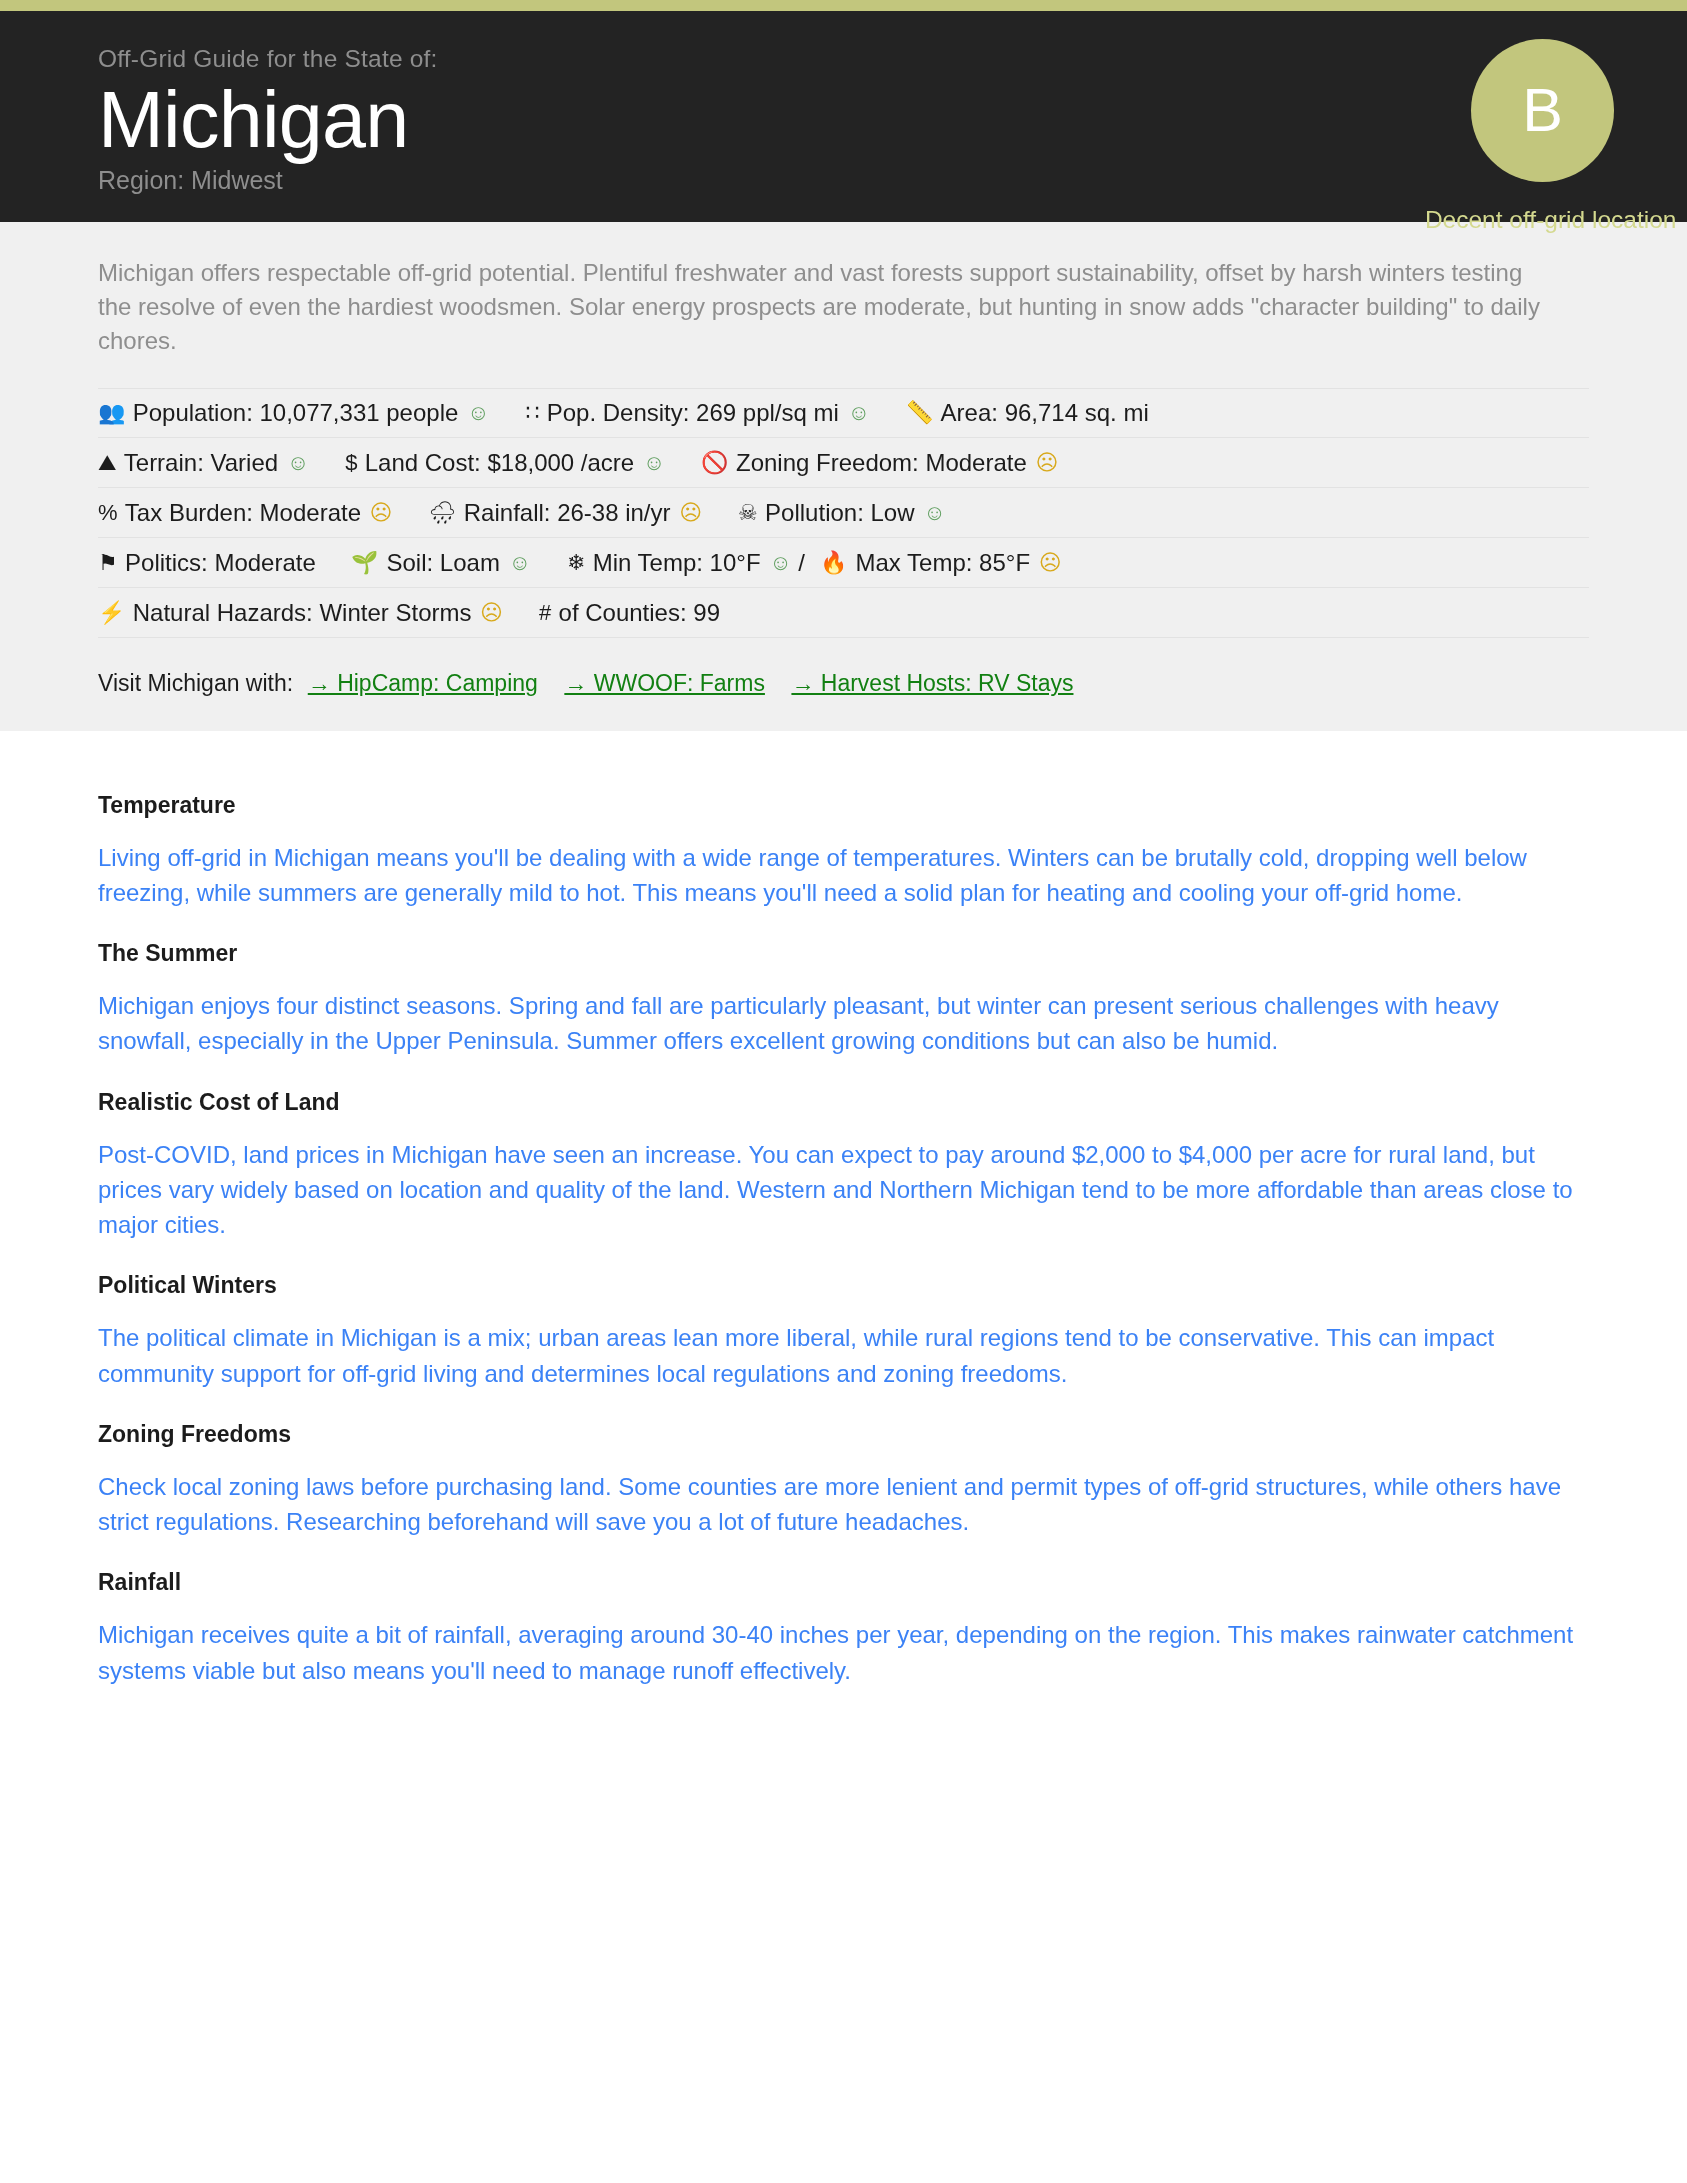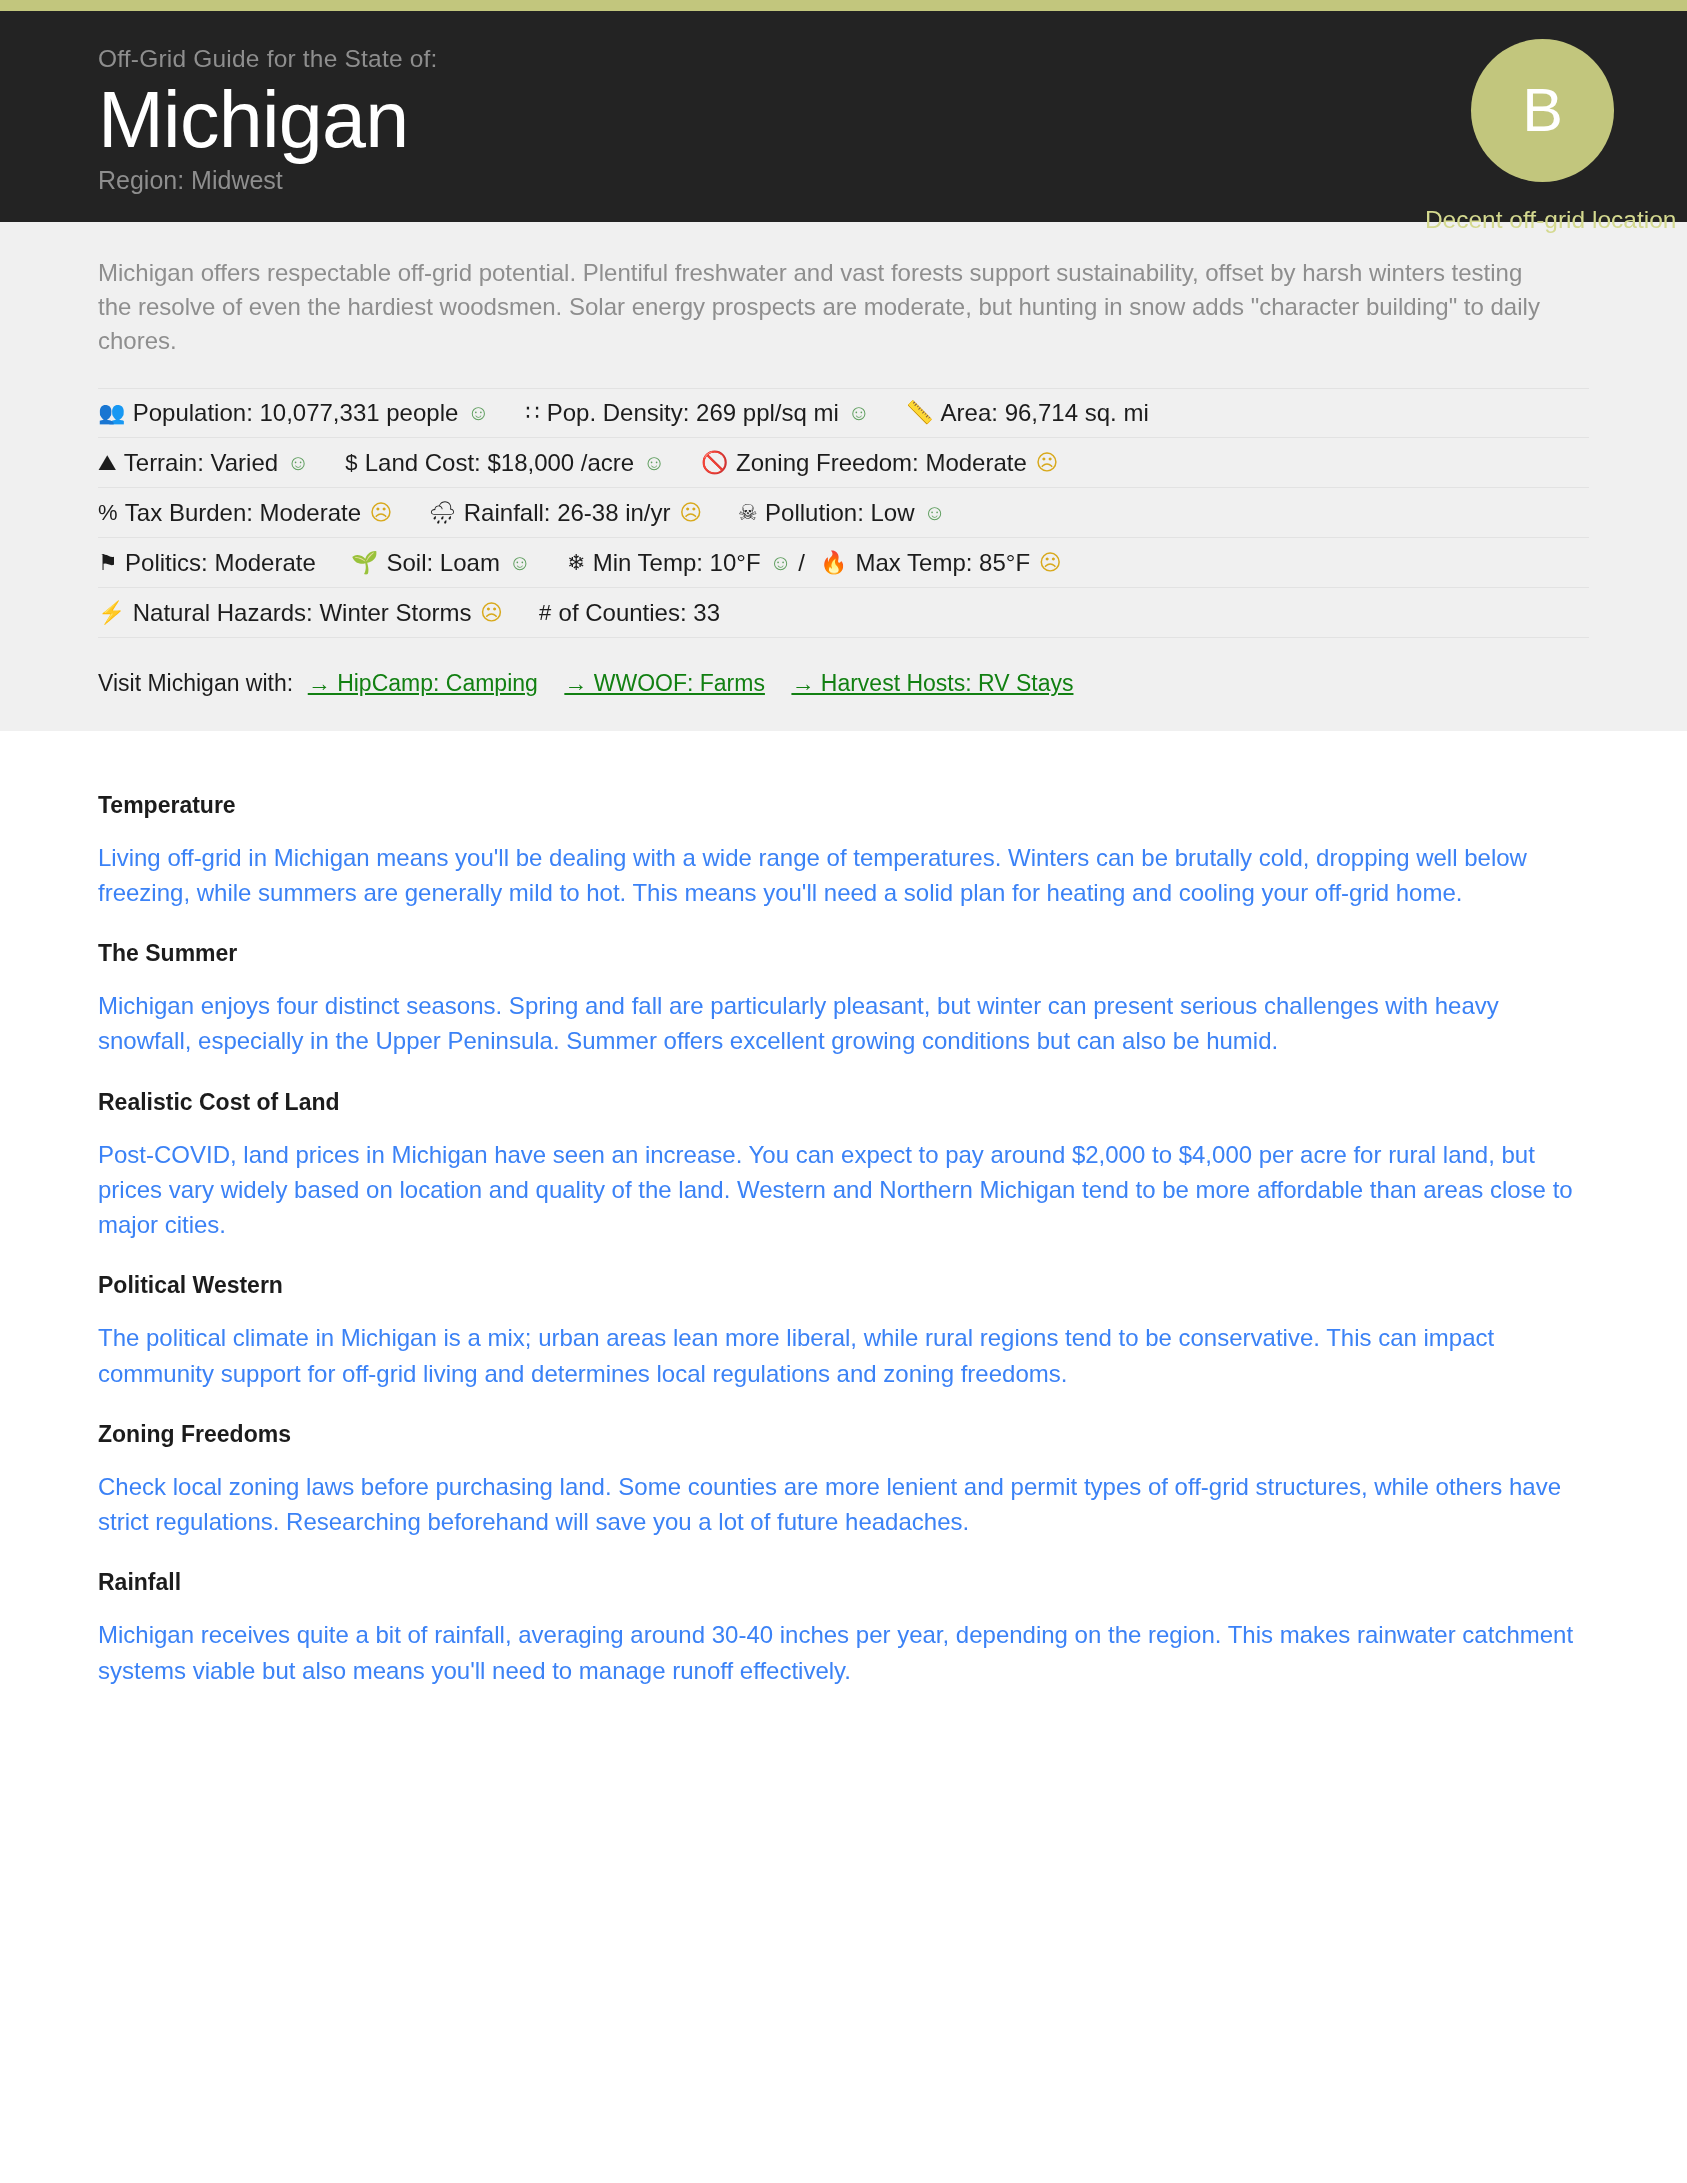--- a/index.html
+++ b/index.html
@@ -256,21 +256,21 @@
         </div>
       </div>
       <div class="stat-row">
         <div class="stat-item">
           <span class="stat-icon">⚡</span>
           <span>Natural Hazards: Winter Storms</span>
           <span class="face mid">☹</span>
         </div>
         <div class="stat-item">
           <span class="stat-icon">#</span>
-          <span>of Counties: 33</span>
+          <span>of Counties: 99</span>
         </div>
       </div>
     </div>
 
   <div class="links-block" id="link-rows">
       <div class="link-row">
         <span class="link-label">Visit Michigan with:</span>
         <a class="link-item">→ HipCamp: Camping</a>
         <a class="link-item">→ WWOOF: Farms</a>
         <a class="link-item">→ Harvest Hosts: RV Stays</a>
@@ -285,21 +285,21 @@
     </div>
     <div class="section">
       <div class="section-title">The Summer</div>
       <p class="section-body">Michigan enjoys four distinct seasons. Spring and fall are particularly pleasant, but winter can present serious challenges with heavy snowfall, especially in the Upper Peninsula. Summer offers excellent growing conditions but can also be humid.</p>
     </div>
     <div class="section">
       <div class="section-title">Realistic Cost of Land</div>
       <p class="section-body">Post-COVID, land prices in Michigan have seen an increase. You can expect to pay around $2,000 to $4,000 per acre for rural land, but prices vary widely based on location and quality of the land. Western and Northern Michigan tend to be more affordable than areas close to major cities.</p>
     </div>
     <div class="section">
-      <div class="section-title">Political Western</div>
+      <div class="section-title">Political Winters</div>
       <p class="section-body">The political climate in Michigan is a mix; urban areas lean more liberal, while rural regions tend to be conservative. This can impact community support for off-grid living and determines local regulations and zoning freedoms.</p>
     </div>
     <div class="section">
       <div class="section-title">Zoning Freedoms</div>
       <p class="section-body">Check local zoning laws before purchasing land. Some counties are more lenient and permit types of off-grid structures, while others have strict regulations. Researching beforehand will save you a lot of future headaches.</p>
     </div>
     <div class="section">
       <div class="section-title">Rainfall</div>
       <p class="section-body">Michigan receives quite a bit of rainfall, averaging around 30-40 inches per year, depending on the region. This makes rainwater catchment systems viable but also means you'll need to manage runoff effectively.</p>
     </div>

